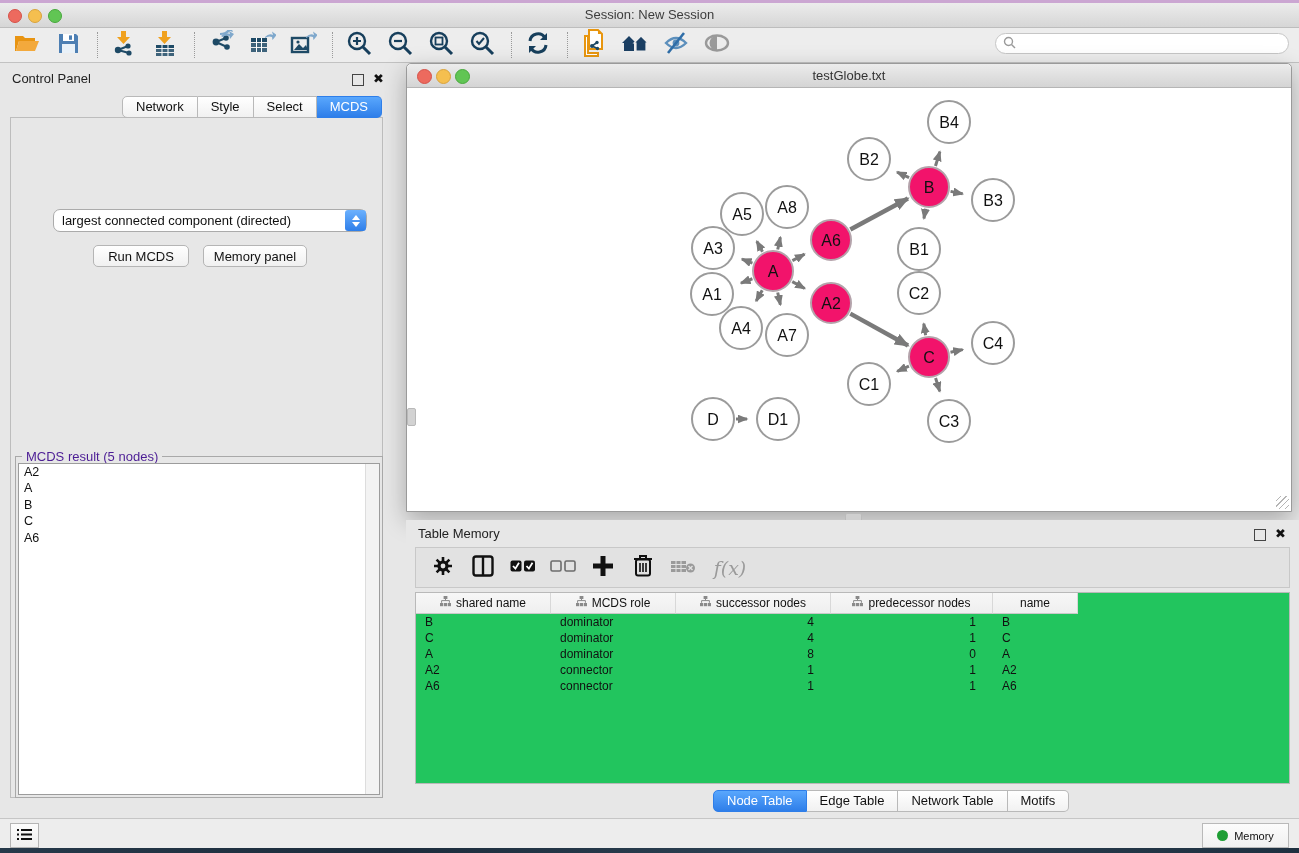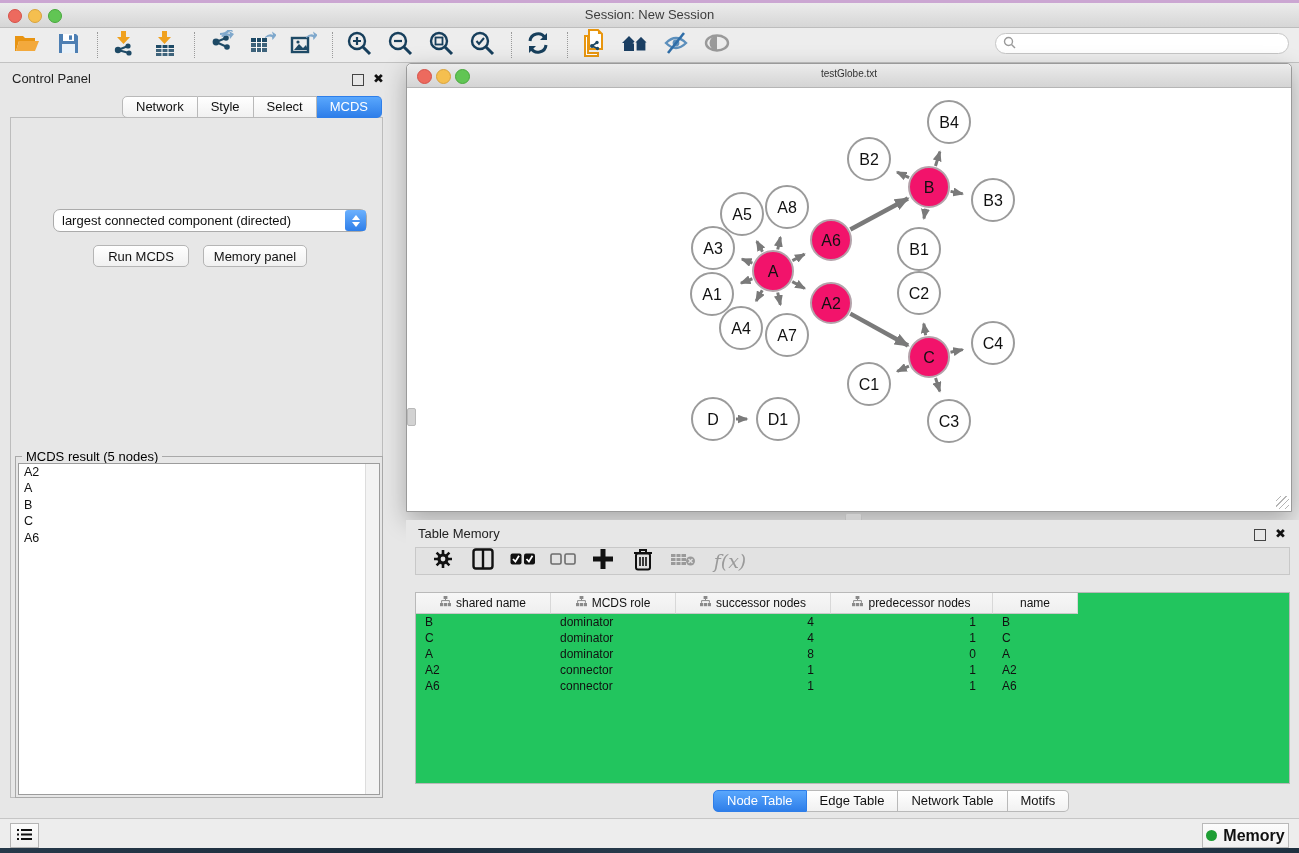--- a/index.html
+++ b/index.html
@@ -47,62 +47,62 @@
   .combo .val{flex:1;font-size:13px;padding-left:8px;color:#111;white-space:nowrap;}
   .combo .caps{width:21px;height:21px;border-radius:3px;background:linear-gradient(#6BB1FE,#2E7EE9);
     display:flex;flex-direction:column;align-items:center;justify-content:center;gap:2px;}
   .combo .caps span{width:0;height:0;border-left:4px solid transparent;border-right:4px solid transparent;}
   .combo .caps .up{border-bottom:5px solid #fff;}
   .combo .caps .dn{border-top:5px solid #fff;}
   .btn{position:absolute;height:22px;background:linear-gradient(#FFFFFF,#F0F0F0);border:1px solid #B5B5B5;
     border-radius:5px;font-size:13px;color:#111;text-align:center;line-height:21px;box-sizing:border-box;}
 
   .result-group{position:absolute;left:4px;top:338px;width:366px;height:340px;border:1px solid #A9A9A9;}
-  .result-legend{position:absolute;left:6px;top:-8px;background:#E7E7E7;padding:0 4px;font-size:13px;color:#000000;}
+  .result-legend{position:absolute;left:6px;top:-8px;background:#E7E7E7;padding:0 4px;font-size:13px;color:#4c1d95;}
   .result-list{position:absolute;left:2px;top:6px;width:362px;height:332px;background:#fff;border:1px solid #9c9c9c;
     box-sizing:border-box;overflow:hidden;}
   .result-list .sb{position:absolute;right:0;top:0;width:13px;height:100%;background:#F3F3F3;border-left:1px solid #DDD;}
   .result-item{font-size:12.5px;color:#111;padding:1.5px 0 1.5px 5px;line-height:13.5px;}
 
   
   .netwin{position:absolute;left:406px;top:63px;width:886px;height:449px;background:#fff;
     border:1px solid #9a9a9a;border-radius:5px 5px 0 0;box-shadow:0 8px 24px rgba(0,0,0,.28);box-sizing:border-box;}
   .netwin .wtitle{position:absolute;left:0;top:0;width:100%;height:23px;background:linear-gradient(#ECECEC,#D4D4D4);
     border-bottom:1px solid #B5B5B5;border-radius:5px 5px 0 0;}
   .netwin .tl{top:5px;width:13px;height:13px;}
   .netwin .tl.red{left:10px;} .netwin .tl.yellow{left:29px;} .netwin .tl.green{left:48px;}
-  .net-title{position:absolute;left:0;right:0;top:4px;text-align:center;font-size:10px;color:#333;}
+  .net-title{position:absolute;left:0;right:0;top:4px;text-align:center;font-size:13px;color:#333;}
   .net-canvas{position:absolute;left:1px;top:24px;width:882px;height:423px;background:#fff;}
   .vthumb{position:absolute;left:0px;top:344px;width:7px;height:16px;background:#D2D2D2;border:1px solid #b9b9b9;border-radius:2px;}
   .hthumb{position:absolute;left:845px;top:513px;width:15px;height:7px;background:#CFCFCF;border:1px solid #bbb;border-radius:2px;}
   .grip{position:absolute;right:2px;bottom:2px;width:13px;height:13px;
     background:repeating-linear-gradient(135deg,transparent 0 3px,#b5b5b5 3px 4px);}
 
   
   .tpanel{position:absolute;left:406px;top:520px;width:893px;height:298px;background:#E7E7E7;}
   .tpanel .panel-float{right:33px;} .tpanel .panel-close{right:13px;}
-  .ttoolbar{position:absolute;left:9px;top:27px;width:875px;height:28px;background:#E2E2E2;
+  .ttoolbar{position:absolute;left:9px;top:27px;width:875px;height:41px;background:#E2E2E2;
     border:1px solid #C8C8C8;display:flex;align-items:center;padding-left:12px;box-sizing:border-box;}
   .ttoolbar .tbtn{margin-right:10px;}
   .fx{font-family:"DejaVu Serif","Liberation Serif",serif;font-style:italic;font-size:19px;color:#9a9a9a;}
 
   .dtable{position:absolute;left:9px;top:72px;width:875px;height:192px;background:#22c55e;border:1px solid #B9B9B9;box-sizing:border-box;}
   .thead{display:flex;height:21px;}
   .th{background:linear-gradient(#F7F7F7,#EFEFEF);border-right:1px solid #D8D8D8;border-bottom:1px solid #C9C9C9;
     display:flex;align-items:center;justify-content:center;gap:5px;font-size:12px;color:#111;box-sizing:border-box;}
   .trow{display:flex;height:16px;}
   .td{font-size:12px;color:#111;box-sizing:border-box;overflow:hidden;white-space:nowrap;line-height:16px;}
   .td.l{padding-left:9px;text-align:left;} .td.r{padding-right:17px;text-align:right;}
 
   .ttabs{left:262px;top:270px;}
   .status{position:absolute;left:0;top:818px;width:100%;height:30px;background:#EDEDED;border-top:1px solid #C6C6C6;}
   .listbtn{position:absolute;left:10px;top:4px;width:27px;height:23px;background:linear-gradient(#FCFCFC,#EFEFEF);
     border:1px solid #B5B5B5;display:flex;align-items:center;justify-content:center;}
   .membtn{position:absolute;right:10px;top:4px;width:85px;height:23px;background:linear-gradient(#FCFCFC,#F0F0F0);
-    border:1px solid #B9B9B9;display:flex;align-items:center;justify-content:center;gap:6px;font-size:16px;color:#111;font-weight:bold;}
+    border:1px solid #B9B9B9;display:flex;align-items:center;justify-content:center;gap:6px;font-size:11px;color:#111;}
   .memdot{width:11px;height:11px;border-radius:50%;background:#1E9E34;}
   .bottom-strip{position:absolute;left:0;top:848px;width:100%;height:5px;
     background:linear-gradient(90deg,#26394a,#1c2c3c 30%,#2d4254 60%,#1e3040);}
 </style>
 </head>
 <body>
 
 <div class="screen">
   <div class="top-strip"></div>
 

